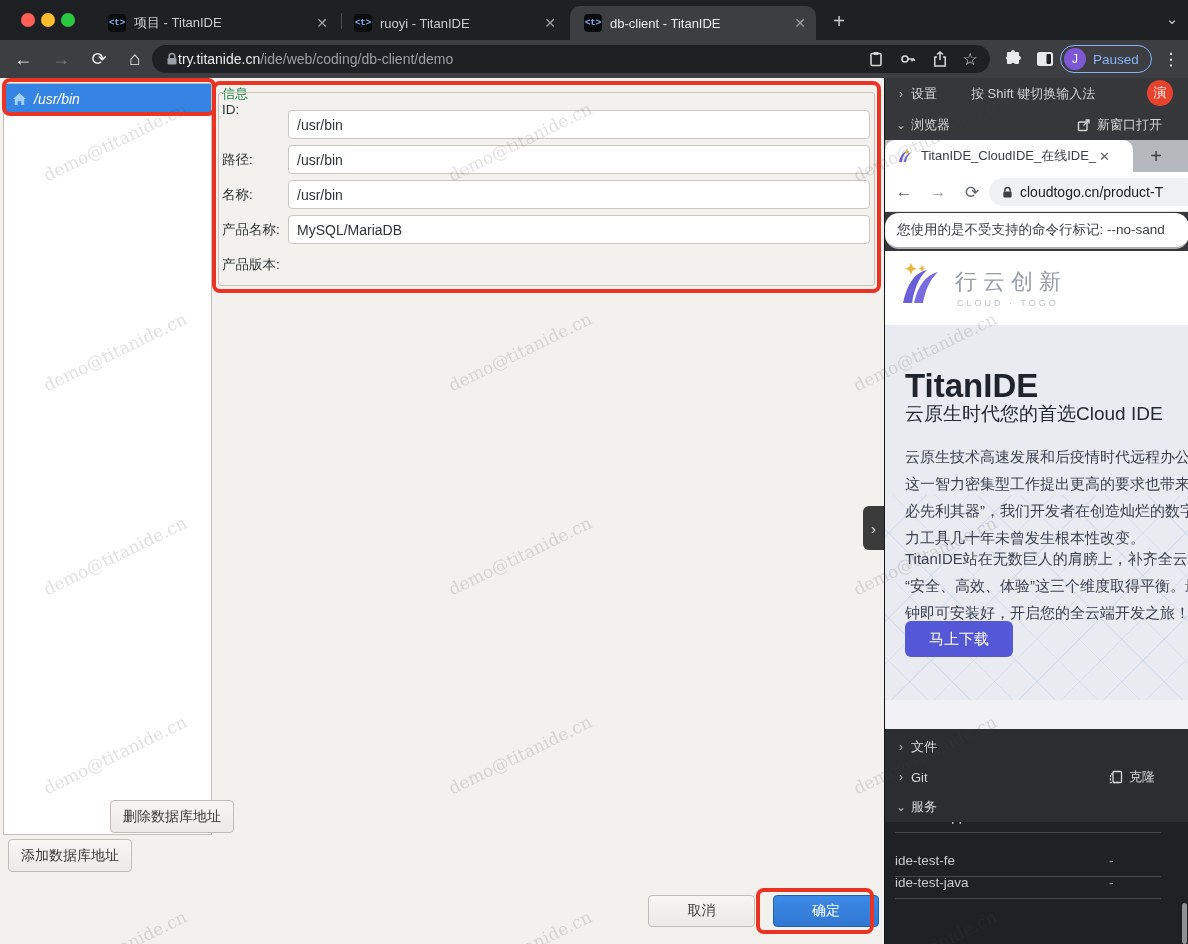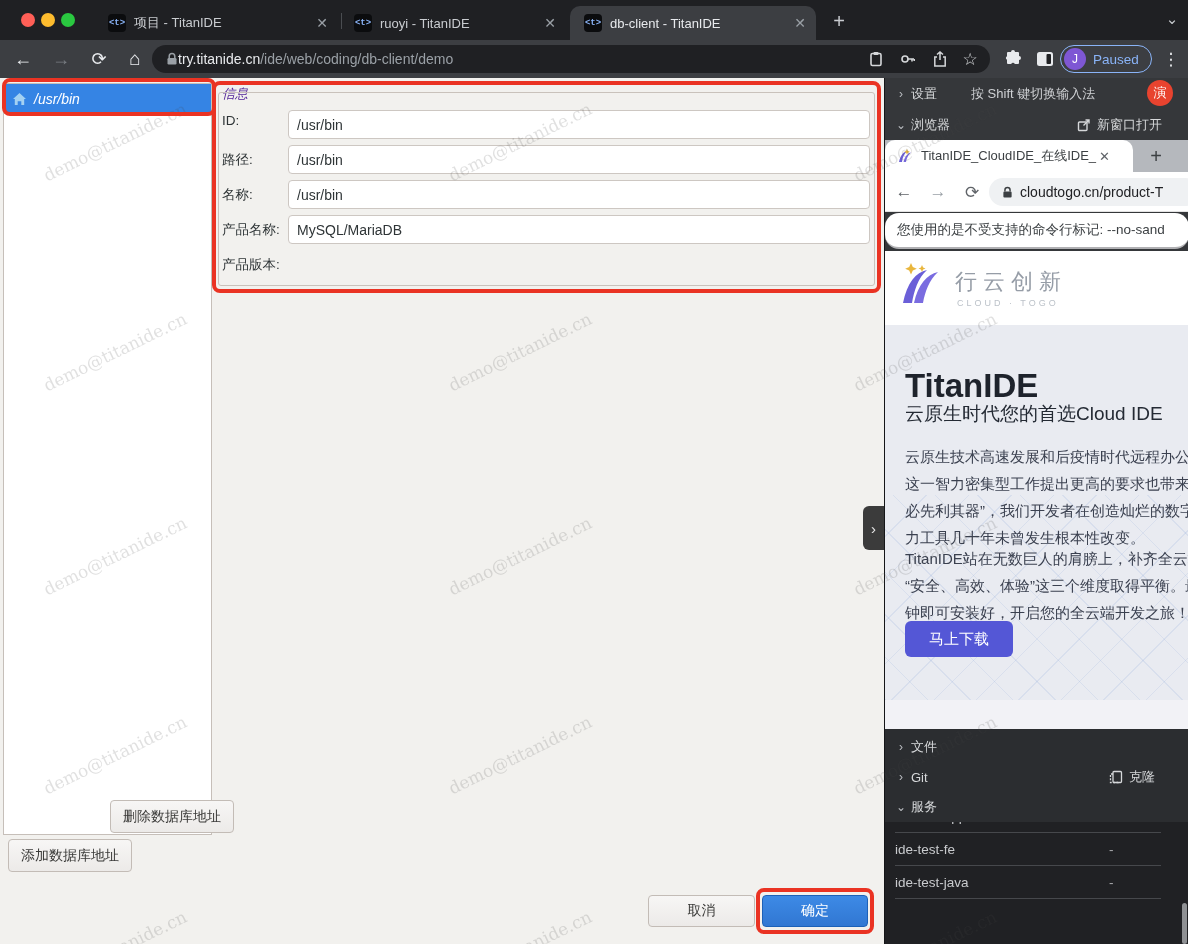--- a/index.html
+++ b/index.html
@@ -38,29 +38,29 @@
   .avatar { width:22px; height:22px; border-radius:50%; background:#7e57d4; color:#fff; font-size:12px;
             display:flex; align-items:center; justify-content:center; }
   .paused { color:#8ab4f8; font-size:13.5px; margin-left:7px; }
 
   
   .main { position:absolute; left:0; top:78px; width:884px; height:866px; background:#f2f1ee; color:#2e3436; }
   .sidebar { position:absolute; left:3px; top:5px; width:209px; height:752px; background:#fff; border:1px solid #c6bfb9; }
   .side-row { position:absolute; left:0; top:0; width:100%; height:29px; background:#3584e4; color:#fff;
               display:flex; align-items:center; font-style:italic; font-size:14px; }
   .side-row .hicon { margin:0 7px 0 8px; display:flex; }
-  .legend { position:absolute; left:222px; top:7px; font-size:13px; color:#4c1d95; background:transparent;font-style:italic; }
+  .legend { position:absolute; left:222px; top:7px; font-size:13px; color:#15803d; background:transparent; }
   .frame { position:absolute; left:218px; top:14px; width:657px; height:194px; border:1px solid #c9c2bb; border-radius:3px; }
   .f-label { position:absolute; left:222px; width:64px; height:29px; line-height:29px; font-size:13.5px; }
   .f-input { position:absolute; left:288px; width:582px; height:29px; background:#fff; border:1px solid #cdc7c2;
              border-radius:4px; font:14px "Liberation Sans", sans-serif; color:#2e3436; padding:0 8px; }
   .gtk-btn { position:absolute; height:33px; background:linear-gradient(#f7f6f5,#eceae8); border:1px solid #c3bcb6;
              border-radius:4px; font:14px "Liberation Sans", sans-serif; color:#3a3a38; padding:0 12px; }
   .gtk-btn.dlg { height:32px; }
-  .gtk-btn.primary { background:linear-gradient(#3d8ae6,#3177d2); border-color:#1c61b8; color:#fff; }
+  .gtk-btn.primary { background:linear-gradient(#3d8ae6,#3177d2); border-color:#1c61b8; color:#fff;margin-left:11px; }
 
   .annot { position:absolute; border:4px solid #ea3323; border-radius:8px; z-index:50; pointer-events:none; }
 
   
   .panel { position:absolute; left:884px; top:78px; width:304px; height:866px; background:#35373a; overflow:hidden;
            border-left:1px solid #151618; }
   .p-row { position:absolute; left:0; width:100%; height:31px; display:flex; align-items:center; color:#d6d8da; font-size:13px; }
   .chev { color:#b9bcc0; font-size:12px; width:20px; text-align:center; margin-left:6px; }
   .hint { color:#cfd1d4; margin-left:34px;text-align:right; }
   .demo-badge { position:absolute; left:262px; top:2px; width:26px; height:26px; border-radius:50%; background:#e8432f;
@@ -210,21 +210,21 @@
               <path d="M7.5 1 14 7h-1.8v6H9.3V9.2H5.7V13H2.8V7H1z" fill="#a4d1f2"></path>
             </svg>
         </span>
         <span>/usr/bin</span>
       </div>
     </div>
 
     <span class="legend">信息</span>
     <div class="frame"></div>
 
-    <span class="f-label" style="top:28px">ID:</span>
+    <span class="f-label" style="top:17px">ID:</span>
     <input class="f-input" style="top: 32px;" value="/usr/bin">
     <span class="f-label" style="top:67px">路径:</span>
     <input class="f-input" style="top: 67px;" value="/usr/bin">
     <span class="f-label" style="top:102px">名称:</span>
     <input class="f-input" style="top: 102px;" value="/usr/bin">
     <span class="f-label" style="top:137px">产品名称:</span>
     <input class="f-input" style="top: 137px;" value="MySQL/MariaDB">
     <span class="f-label" style="top:172px">产品版本:</span>
 
     <button class="gtk-btn" style="left:8px;top:761px">添加数据库地址</button>
@@ -350,21 +350,21 @@
       <div class="d-row" style="top:63px">
         <span class="chev">⌄</span>
         <span>服务</span>
       </div>
 
       <div class="svc-list">
         <div class="svc-row" style="top:-22px">
           <span>ide-test-app-v1</span>
           <span class="port">-</span>
         </div>
-        <div class="svc-row" style="top:11px">
+        <div class="svc-row" style="top:22px">
           <span>ide-test-fe</span>
           <span class="port">-</span>
         </div>
         <div class="svc-row" style="top:44px">
           <span>ide-test-java</span>
           <span class="port">-</span>
         </div>
       </div>
       <div class="scrollthumb"></div>
     </div>

